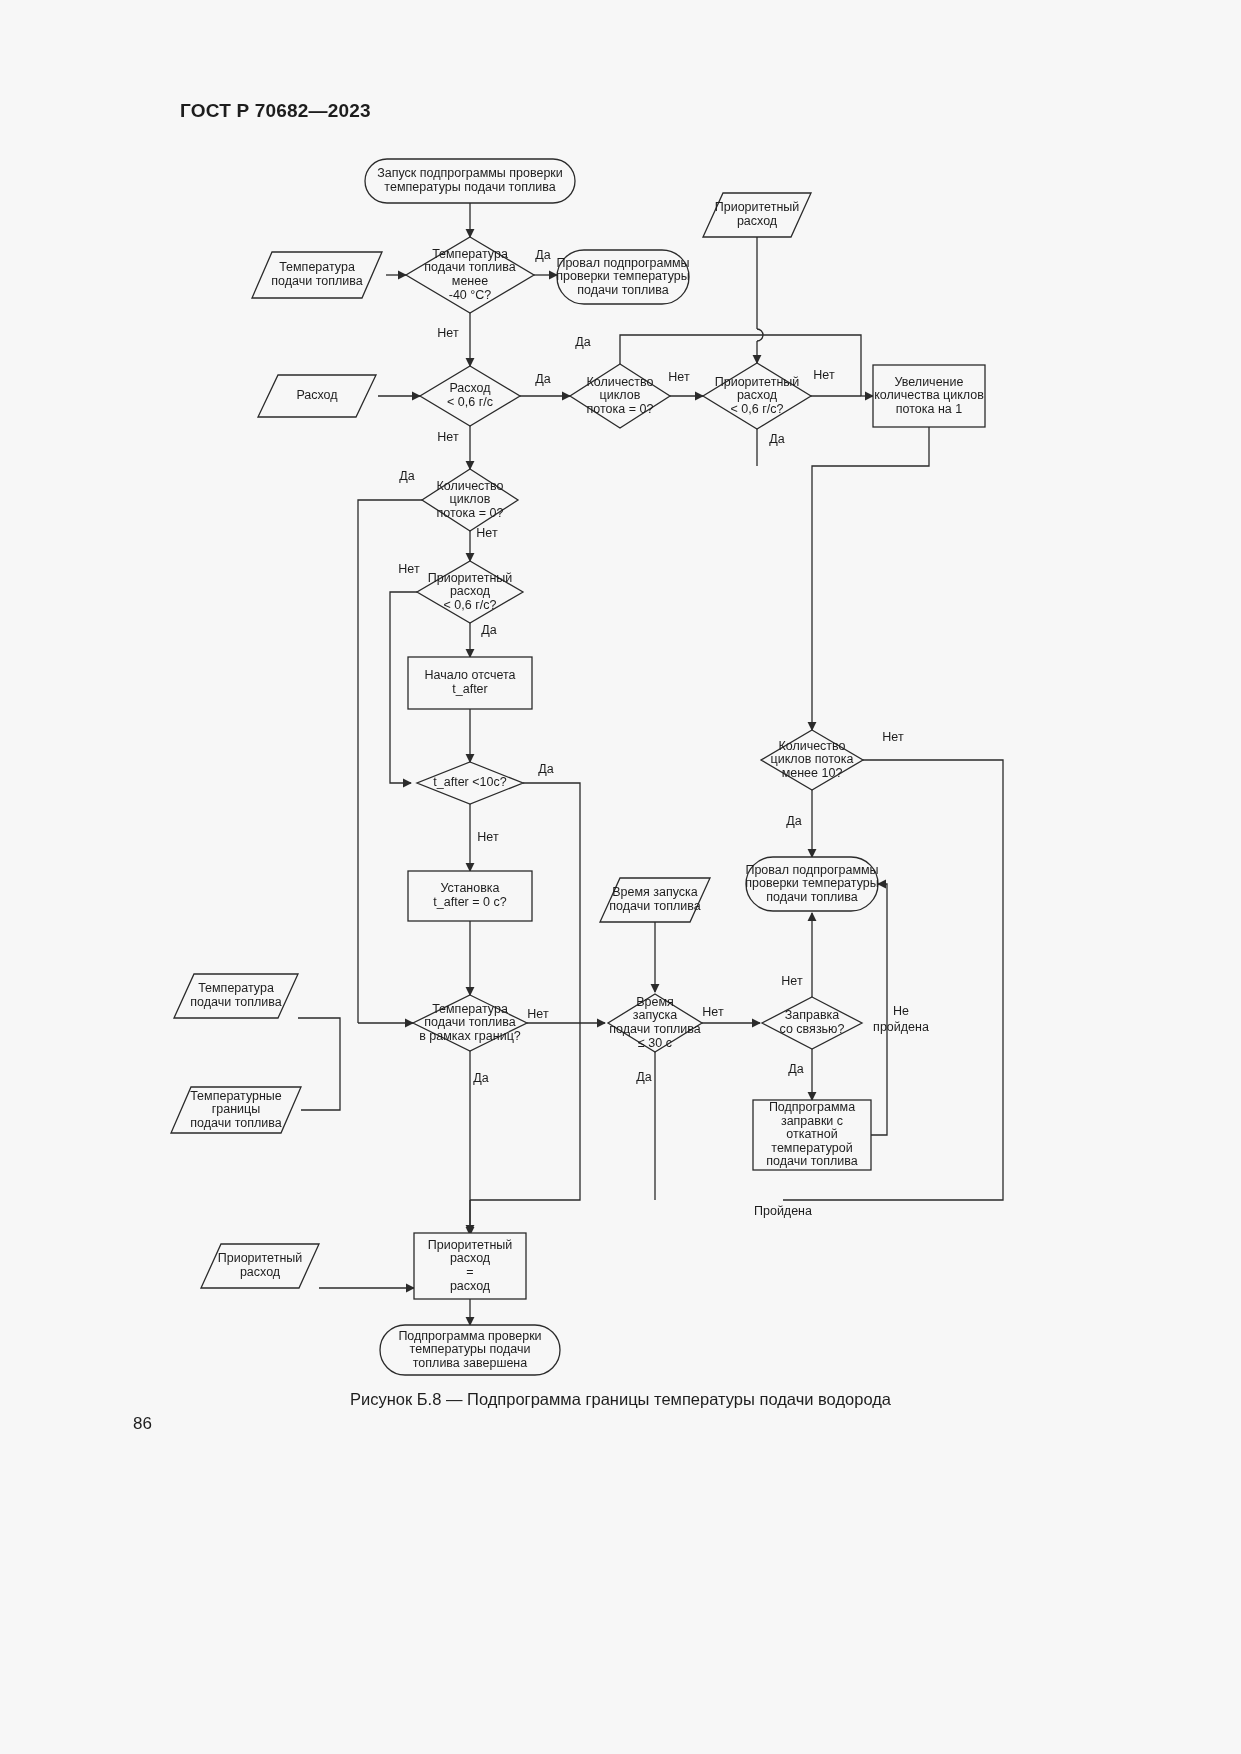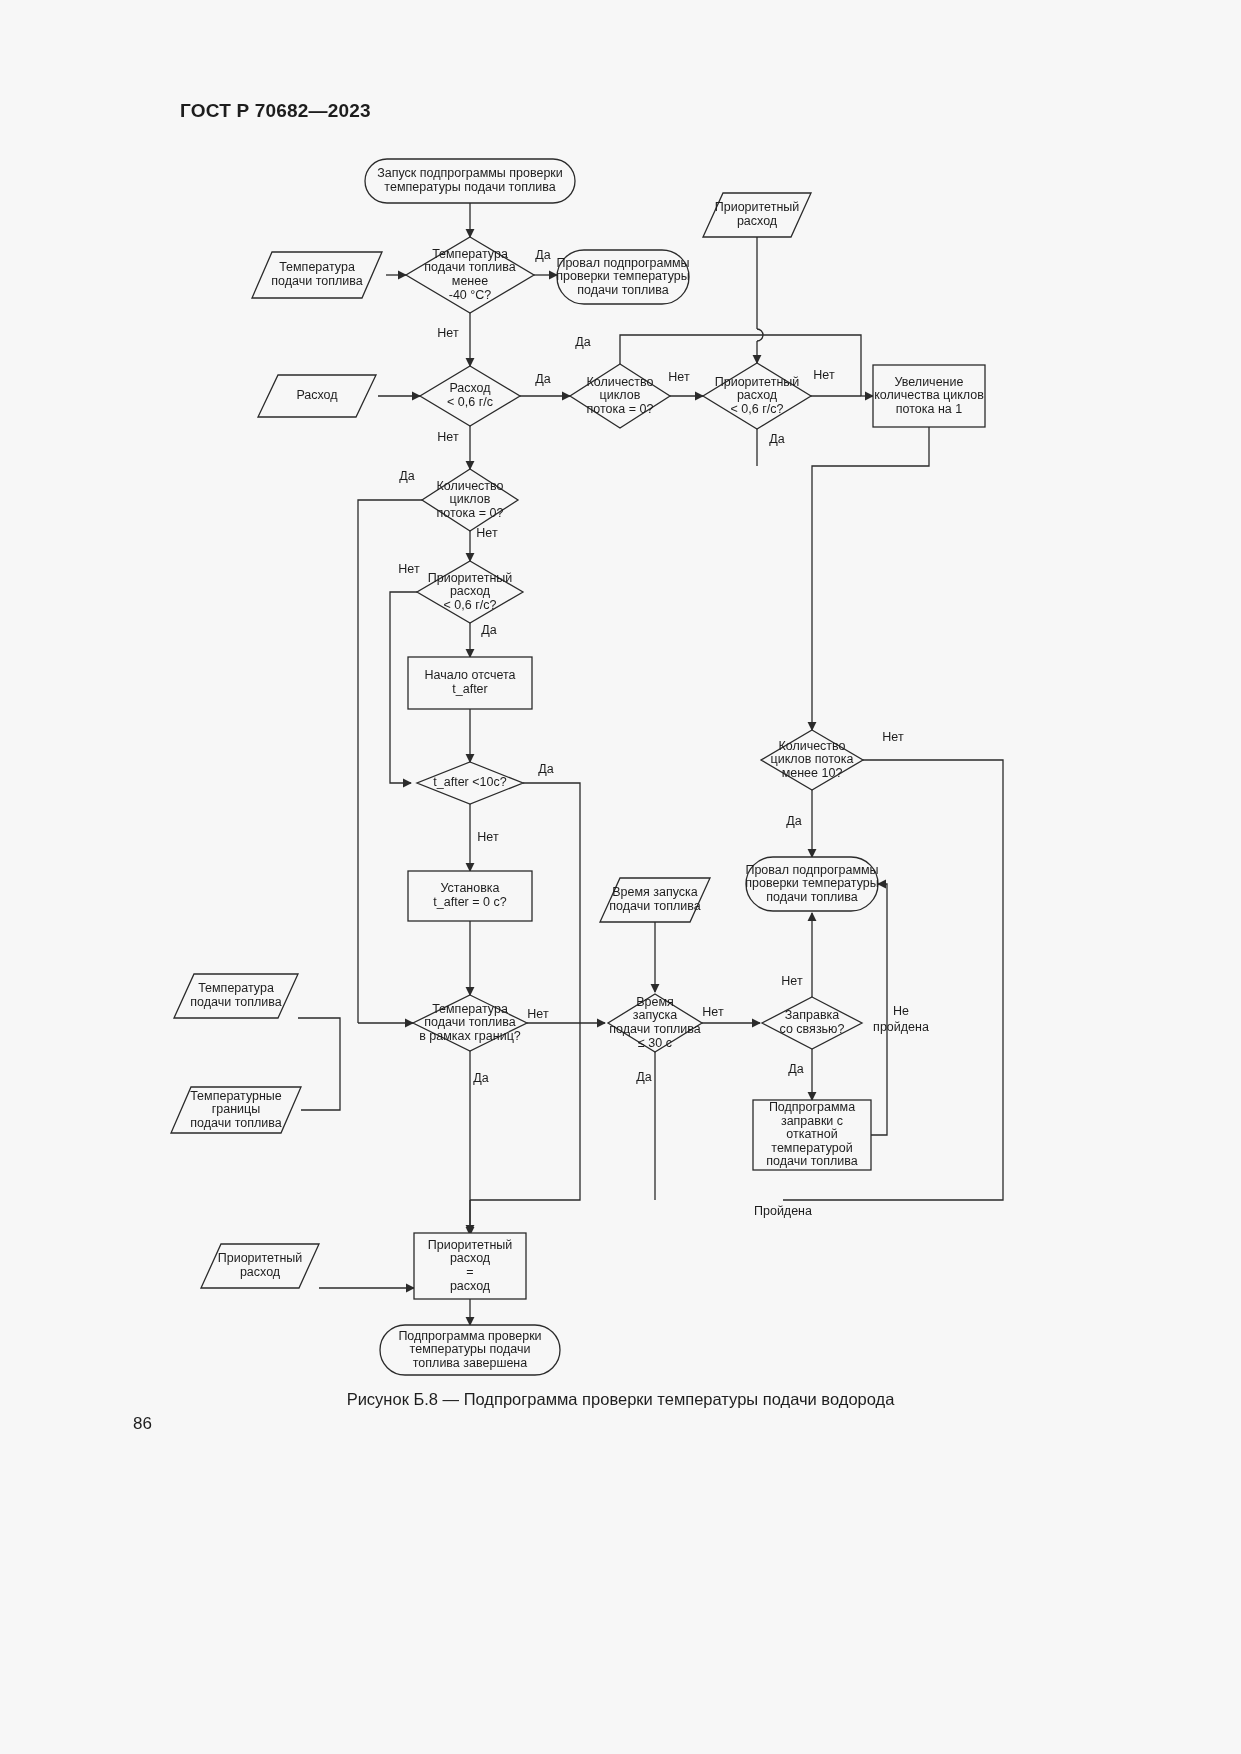--- a/index.html
+++ b/index.html
@@ -285,15 +285,15 @@
         <text x="713" y="1013" class="elabel">Нет</text>
         <text x="644" y="1078" class="elabel">Да</text>
         <text x="792" y="982" class="elabel">Нет</text>
         <text x="796" y="1070" class="elabel">Да</text>
         <text x="901" y="1012" class="elabel">Не</text>
         <text x="901" y="1028" class="elabel">пройдена</text>
         <text x="783" y="1212" class="elabel">Пройдена</text>
       </g>
   </svg>
 
-  <div id="figure-caption">Рисунок Б.8 — Подпрограмма проверки температуры подачи водорода</div>
+  <div id="figure-caption">Рисунок Б.8 — Подпрограмма границы температуры подачи водорода</div>
   <div id="page-number">86</div>
 </div>
 
 </body></html>

